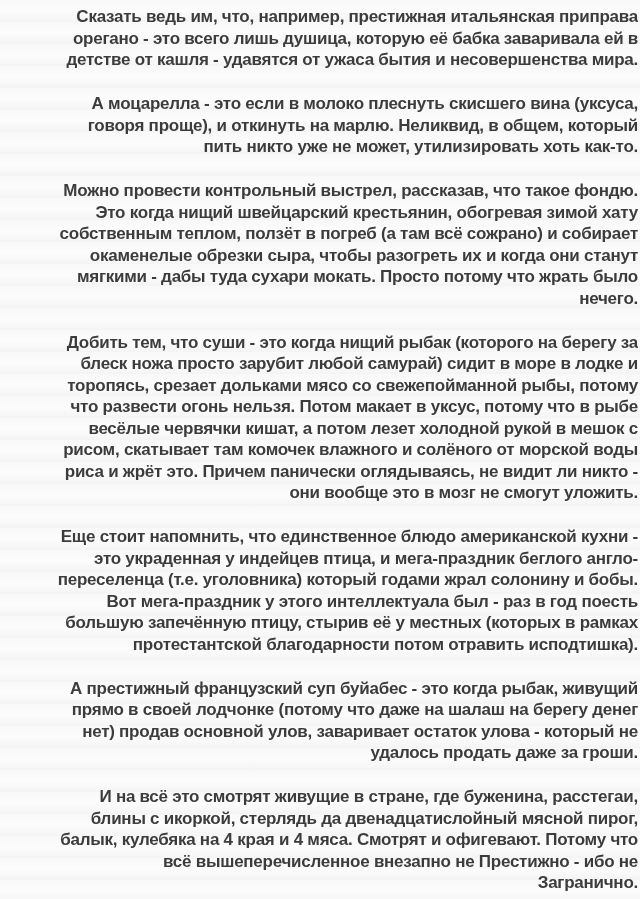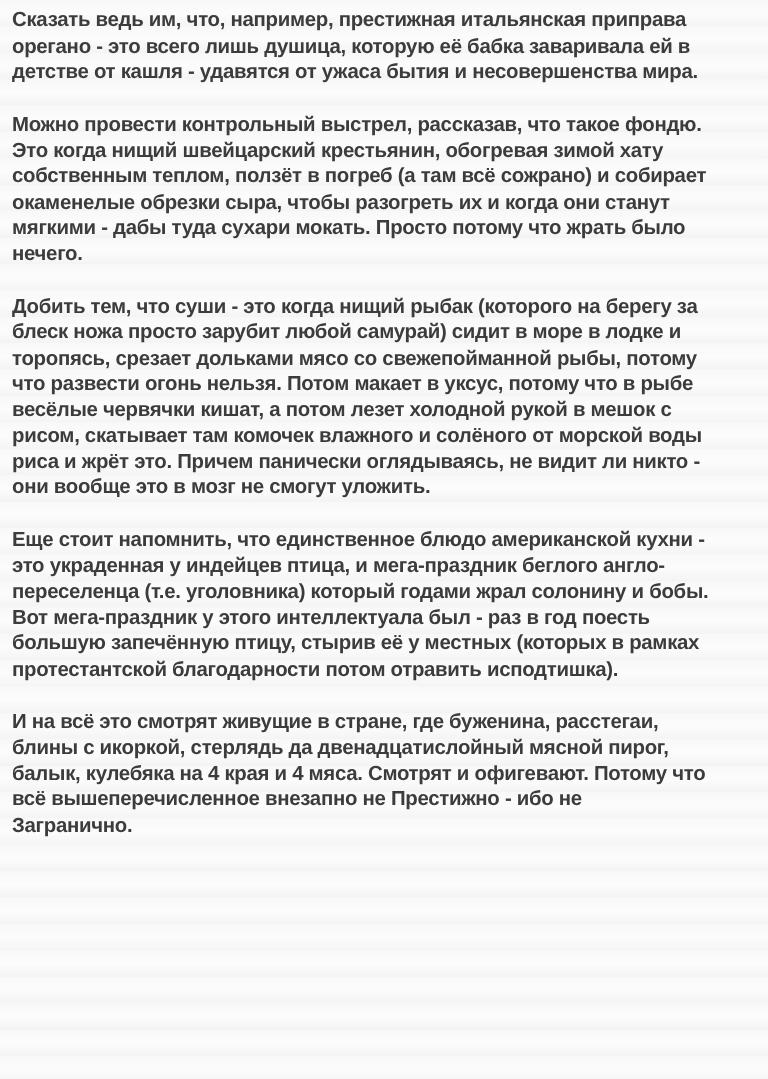--- a/index.html
+++ b/index.html
@@ -28,50 +28,58 @@
       to bottom,
       #f8f8f8 0px,
       #fcfcfc 11px,
       #f4f4f5 22px
     );
   }
   .text-post p {
     margin: 0 0 22.5px 0;
     white-space: pre;       
     overflow: hidden;
+    text-align: right;
   }
   .text-post p:last-child {
     margin-bottom: 0;
   }
 </style>
 </head>
 <body>
 
 <div class="text-post">
   <p>Сказать ведь им, что, например, престижная итальянская приправа
 орегано - это всего лишь душица, которую её бабка заваривала ей в
 детстве от кашля - удавятся от ужаса бытия и несовершенства мира.</p>
+  <p>А моцарелла - это если в молоко плеснуть скисшего вина (уксуса,
+говоря проще), и откинуть на марлю. Неликвид, в общем, который
+пить никто уже не может, утилизировать хоть как-то.</p>
   <p>Можно провести контрольный выстрел, рассказав, что такое фондю.
 Это когда нищий швейцарский крестьянин, обогревая зимой хату
 собственным теплом, ползёт в погреб (а там всё сожрано) и собирает
 окаменелые обрезки сыра, чтобы разогреть их и когда они станут
 мягкими - дабы туда сухари мокать. Просто потому что жрать было
 нечего.</p>
   <p>Добить тем, что суши - это когда нищий рыбак (которого на берегу за
 блеск ножа просто зарубит любой самурай) сидит в море в лодке и
 торопясь, срезает дольками мясо со свежепойманной рыбы, потому
 что развести огонь нельзя. Потом макает в уксус, потому что в рыбе
 весёлые червячки кишат, а потом лезет холодной рукой в мешок с
 рисом, скатывает там комочек влажного и солёного от морской воды
 риса и жрёт это. Причем панически оглядываясь, не видит ли никто -
 они вообще это в мозг не смогут уложить.</p>
   <p>Еще стоит напомнить, что единственное блюдо американской кухни -
 это украденная у индейцев птица, и мега-праздник беглого англо-
 переселенца (т.е. уголовника) который годами жрал солонину и бобы.
 Вот мега-праздник у этого интеллектуала был - раз в год поесть
 большую запечённую птицу, стырив её у местных (которых в рамках
 протестантской благодарности потом отравить исподтишка).</p>
+  <p>А престижный французский суп буйабес - это когда рыбак, живущий
+прямо в своей лодчонке (потому что даже на шалаш на берегу денег
+нет) продав основной улов, заваривает остаток улова - который не
+удалось продать даже за гроши.</p>
   <p>И на всё это смотрят живущие в стране, где буженина, расстегаи,
 блины с икоркой, стерлядь да двенадцатислойный мясной пирог,
 балык, кулебяка на 4 края и 4 мяса. Смотрят и офигевают. Потому что
 всё вышеперечисленное внезапно не Престижно - ибо не
 Загранично.</p>
 </div>
 
 </body></html>

